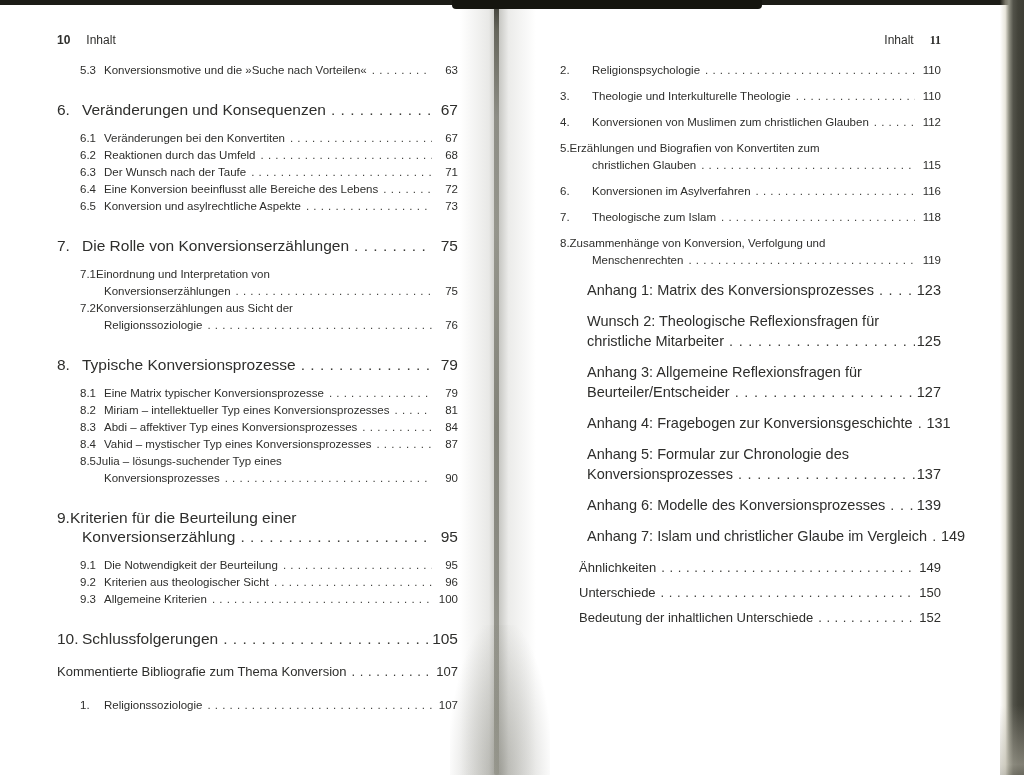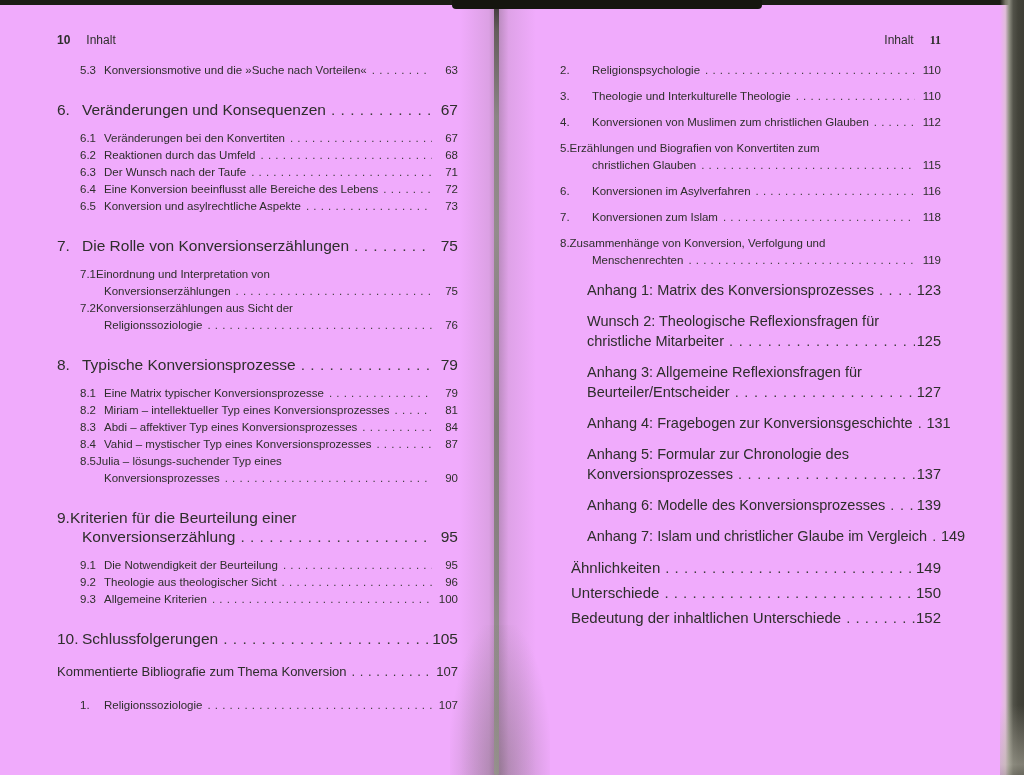--- a/index.html
+++ b/index.html
@@ -1,18 +1,18 @@
 <!DOCTYPE html>
 <html><head>
 <meta charset="utf-8">
 <style>
   html,body { margin:0; padding:0; background:#e8e8e8; }
   .scan {
     position:relative; width:1024px; height:775px;
-    background:#f0abfc; overflow:hidden;
+    background:#ffffff; overflow:hidden;
     font-family:"Liberation Sans", sans-serif;
     color:#2e2e2c;
   }
   
   .edge-top { position:absolute; top:0; left:0; width:100%; height:5px; background:#1c1c16; }
   .edge-top-center { position:absolute; top:0; left:452px; width:310px; height:9px; background:#15150f; border-radius:0 0 4px 4px; }
   .gutter-shade { position:absolute; top:0; left:460px; width:76px; height:775px;
     background:linear-gradient(to right, rgba(95,95,80,0) 0%, rgba(95,95,80,0.14) 38%, rgba(70,70,56,0.32) 49%, rgba(70,70,56,0.28) 53%, rgba(95,95,80,0.12) 64%, rgba(95,95,80,0) 100%); }
   .gutter-line { position:absolute; top:0; left:494px; width:5px; height:775px; opacity:0.85; border-radius:2px;
     background:linear-gradient(to bottom, #23231c 0%, #55554a 4%, #83837a 15%, #8c8c82 30%, #77776c 55%, #83837a 75%, #9c9c92 92%, #b5b5ac 100%); }
@@ -55,21 +55,21 @@
 
   .left-page .heading { font-size:13px; line-height:19px; margin-top:14px; margin-bottom:16px; }
 
   .nsub { font-size:11.5px; line-height:17px; margin-left:15px; margin-top:9px; }
   .nsub .num { width:32px; }
   .nsub .cont { padding-left:32px; }
 
   .right-page .heading { font-size:14.5px; line-height:20px; margin-top:11px;margin-left:42px; }
   .right-page .heading .leader::after { letter-spacing:0.8px; }
 
-  .psub { font-size:15px; line-height:17px; margin-left:26px; margin-top:8px; }
+  .psub { font-size:13px; line-height:17px; margin-left:34px; margin-top:8px; }
   .heading + .psub { margin-top:13px; }
 
   .entries > .entry:first-child { margin-top:0; }
 </style>
 </head>
 <body>
 
 <div class="scan">
 
   <div class="page left-page">
@@ -218,21 +218,21 @@
           <div class="row">
             <span class="num">9.1</span>
             <span class="text">Die Notwendigkeit der Beurteilung</span>
             <span class="leader"></span>
             <span class="pagenum">95</span>
           </div>
         </div>
         <div class="entry sub">
           <div class="row">
             <span class="num">9.2</span>
-            <span class="text">Theologie aus theologischer Sicht</span>
+            <span class="text">Kriterien aus theologischer Sicht</span>
             <span class="leader"></span>
             <span class="pagenum">96</span>
           </div>
         </div>
         <div class="entry sub">
           <div class="row">
             <span class="num">9.3</span>
             <span class="text">Allgemeine Kriterien</span>
             <span class="leader"></span>
             <span class="pagenum">100</span>
@@ -306,21 +306,21 @@
           <div class="row">
             <span class="num">6.</span>
             <span class="text">Konversionen im Asylverfahren</span>
             <span class="leader"></span>
             <span class="pagenum">116</span>
           </div>
         </div>
         <div class="entry nsub">
           <div class="row">
             <span class="num">7.</span>
-            <span class="text">Konversionen zum Islam</span>
+            <span class="text">Theologische zum Islam</span>
             <span class="leader"></span>
             <span class="pagenum">118</span>
           </div>
         </div>
         <div class="entry nsub">
           <div class="line"><span class="num">8.</span><span class="text">Zusammenhänge von Konversion, Verfolgung und</span></div>
           <div class="row cont">
             <span class="text">Menschenrechten</span>
             <span class="leader"></span>
             <span class="pagenum">119</span>

